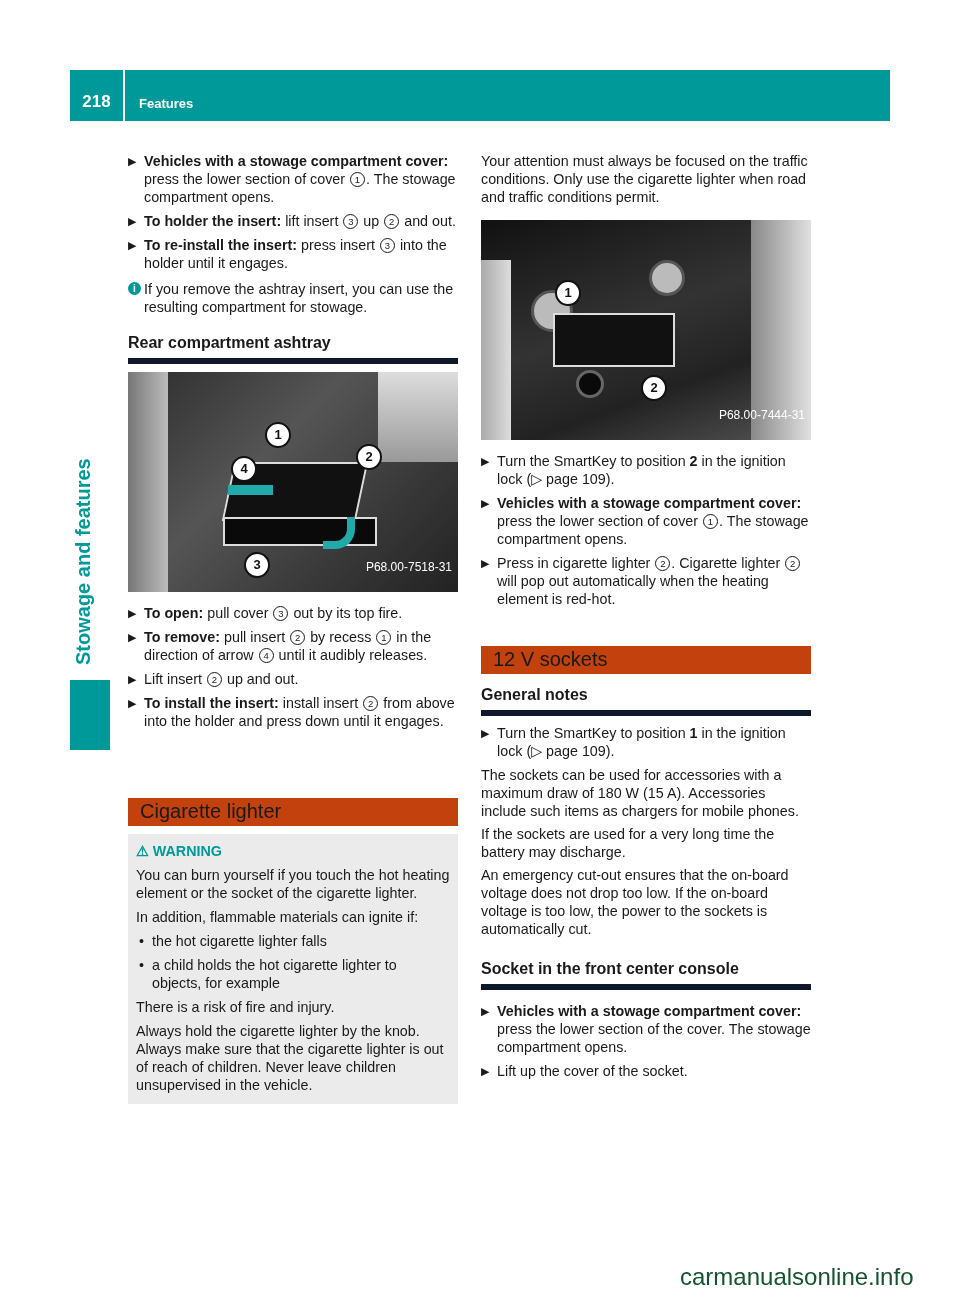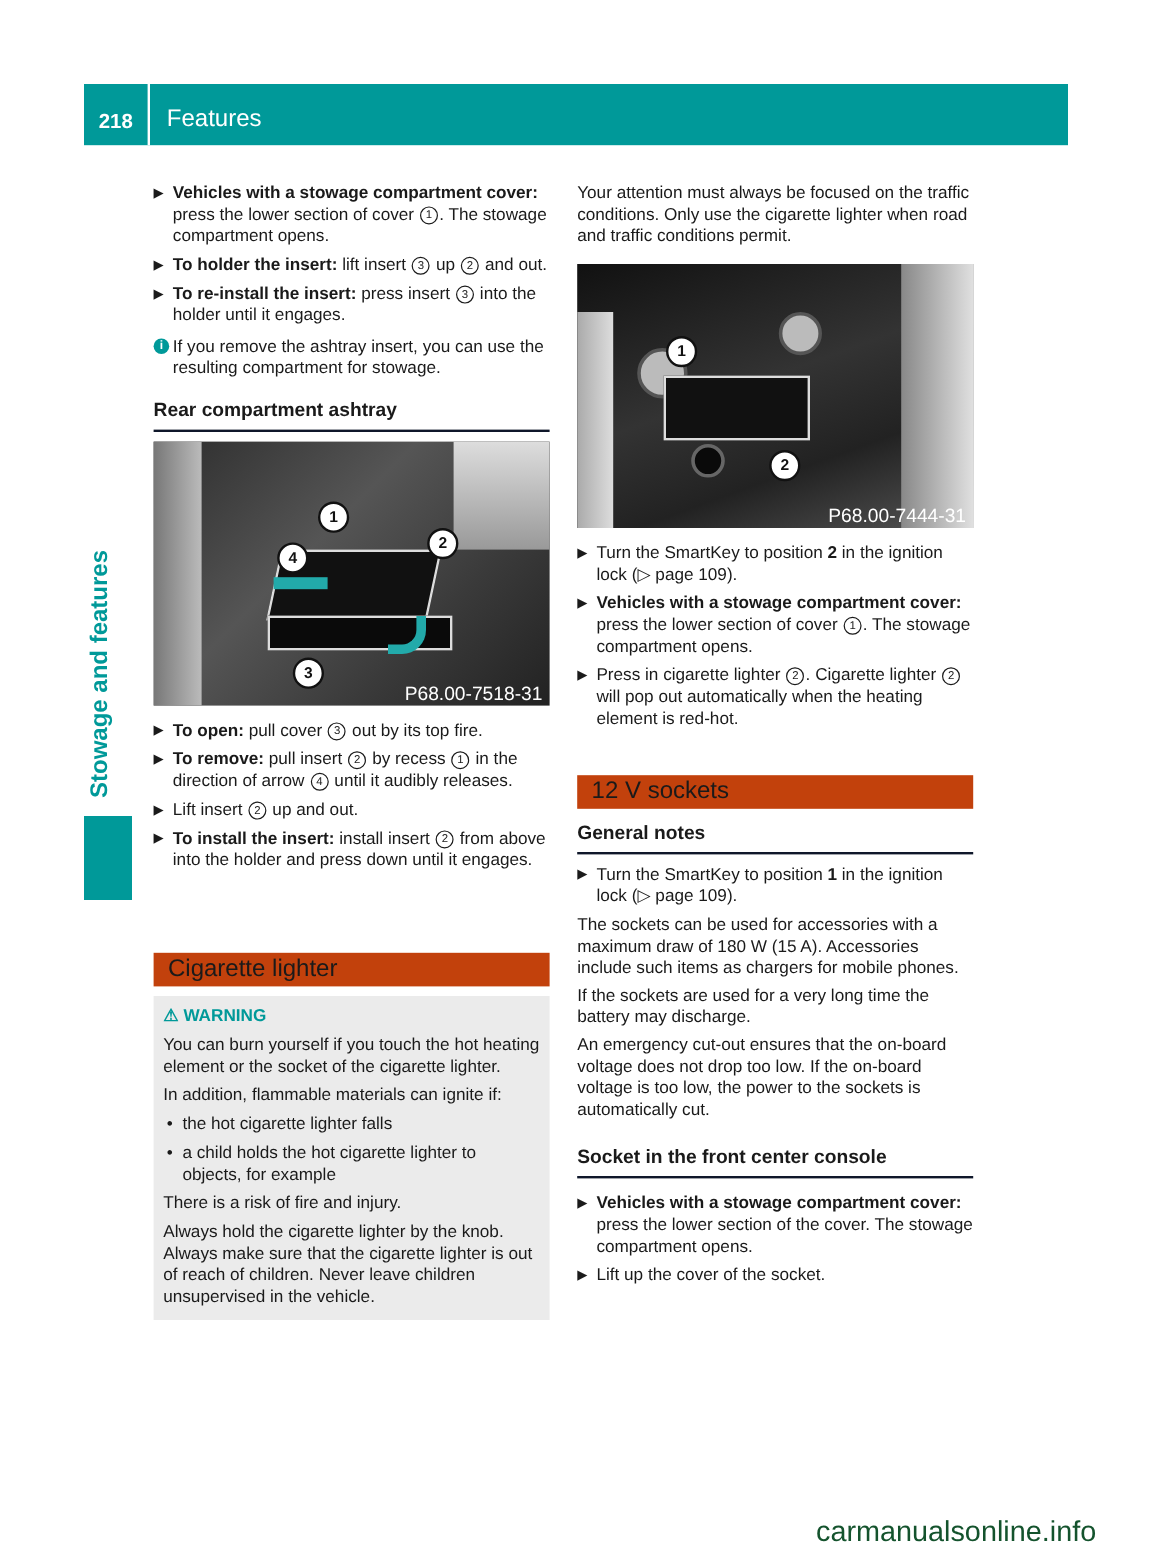--- a/index.html
+++ b/index.html
@@ -9,21 +9,21 @@
   }
   .header {
     position:absolute; left:70px; top:70px; width:820px; height:51px;
     background:#009999; display:flex; align-items:stretch;
   }
   .header .pagenum {
     width:55px; border-right:2px solid #ffffff; color:#fff; font-weight:bold;
     font-size:17px; display:flex; align-items:flex-end; justify-content:center; padding-bottom:9px; box-sizing:border-box;
   }
   .header .title {
-    color:#fff; font-weight:normal; font-size:20px; padding-left:14px;
+    color:#fff; font-weight:bold; font-size:13px; padding-left:14px;
     display:flex; align-items:flex-end; padding-bottom:10px; box-sizing:border-box;
   }
   .sidebar-label {
     position:absolute; left:72px; top:665px; width:230px; height:34px;
     transform-origin:0 0; transform:rotate(-90deg);
     color:#009999; font-weight:bold; font-size:20px; white-space:nowrap;
   }
   .sidebar-block { position:absolute; left:70px; top:680px; width:40px; height:70px; background:#009999; }
   .col { position:absolute; font-size:14.3px; line-height:18px; }
   .col-left { left:128px; top:152px; width:330px; }
@@ -34,24 +34,24 @@
   .circ {
     display:inline-block; width:13px; height:13px; border:1px solid #1a1a1a; border-radius:50%;
     font-size:9.5px; line-height:13px; text-align:center; vertical-align:1px; margin:0 1px;
   }
   .info { position:relative; padding-left:16px; margin-top:8px; }
   .info .i-icon {
     position:absolute; left:0; top:2px; width:13px; height:13px; border-radius:50%;
     background:#009999; color:#fff; font-size:10px; font-weight:bold; line-height:13px; text-align:center;
   }
   h3 {
-    font-size:16px; font-weight:bold; margin:0; padding-bottom:6px; border-bottom:2px solid #0f172a;
+    font-size:16px; font-weight:bold; margin:0; padding-bottom:6px; border-bottom:6px solid #0f172a;
   }
   .figure { position:relative; background:#3a3a3a; overflow:hidden; }
-  .figure .code { position:absolute; right:6px; bottom:0; color:#fff; font-size:16px; }
+  .figure .code { position:absolute; right:6px; bottom:16px; color:#fff; font-size:12px; }
   .callout {
     position:absolute; width:22px; height:22px; border-radius:50%; background:#fff; border:2px solid #111;
     font-size:13px; font-weight:bold; line-height:22px; text-align:center; color:#111;
   }
   .gray-heading { background:#c2410c; font-size:20px; font-weight:normal; padding:4px 12px; height:20px; }
   .warning-box { background:#ebebeb; padding:8px 8px 10px 8px; }
   .warning-title { color:#009999; font-weight:bold; font-size:14.3px; margin-bottom:6px; }
   .warning-box p { margin:0 0 6px 0; }
   .bullet { position:relative; padding-left:16px; margin-bottom:6px; }
   .bullet::before { content:"•"; position:absolute; left:3px; top:0; }

